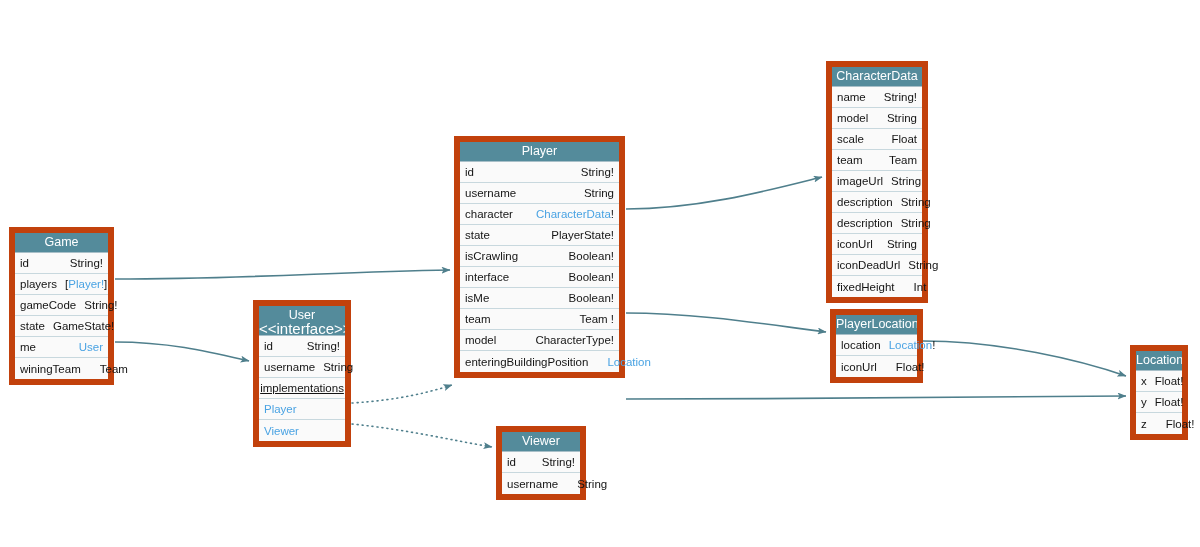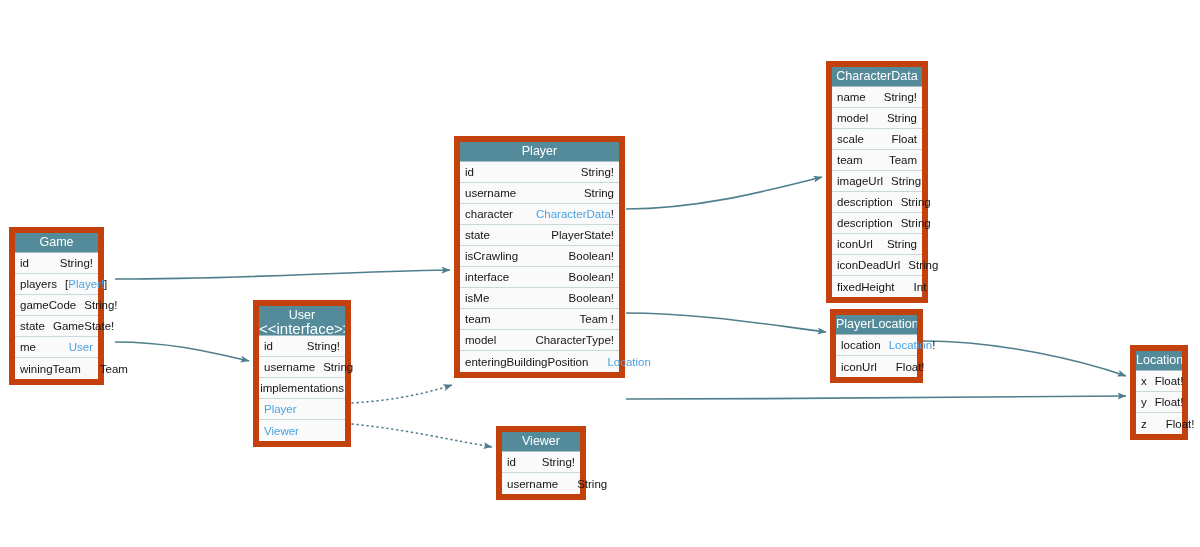--- a/index.html
+++ b/index.html
@@ -76,20 +76,21 @@
   }
   .row .fname {
     text-align: left;
   }
   .row .ftype {
     text-align: left;
     margin-left: 8px;
   }
   .row.centered {
     justify-content: center;
+    text-decoration: underline;
   }
   .row.impl {
     justify-content: flex-start;
   }
   .blue {
     color: #4aa3e3;
   }
   .dark {
     color: #141414;
   }
@@ -109,21 +110,21 @@
         <path d="M 115 342 C 170 342, 210 352, 249 361" fill="none" stroke="#4f7f8c" stroke-width="1.6" stroke-linecap="butt" marker-end="url(#arrowhead)"></path>
         <path d="M 626 209 C 700 209, 770 190, 822 177" fill="none" stroke="#4f7f8c" stroke-width="1.6" stroke-linecap="butt" marker-end="url(#arrowhead)"></path>
         <path d="M 626 313 C 700 313, 770 325, 826 332" fill="none" stroke="#4f7f8c" stroke-width="1.6" stroke-linecap="butt" marker-end="url(#arrowhead)"></path>
         <path d="M 626 399 C 800 399, 1000 397, 1126 396" fill="none" stroke="#4f7f8c" stroke-width="1.6" stroke-linecap="butt" marker-end="url(#arrowhead)"></path>
         <path d="M 923 341 C 1000 341, 1080 360, 1126 376" fill="none" stroke="#4f7f8c" stroke-width="1.6" stroke-linecap="butt" marker-end="url(#arrowhead)"></path>
         <path d="M 352 403 C 400 400, 430 392, 452 385" fill="none" stroke="#4f7f8c" stroke-width="1.6" stroke-dasharray="1 4" stroke-linecap="round" marker-end="url(#arrowhead)"></path>
         <path d="M 352 424 C 410 430, 450 440, 492 447" fill="none" stroke="#4f7f8c" stroke-width="1.6" stroke-dasharray="1 4" stroke-linecap="round" marker-end="url(#arrowhead)"></path>
       </g>
   </svg>
   <div id="entity-layer">
-      <div class="entity" style="left: 9px; top: 227px; width: 95px;">
+      <div class="entity" style="left: 9px; top: 227px; width: 105px;">
         <div class="entity-header"><span>Game</span></div>
         <div class="row">
           <span class="fname">id</span>
           <span class="ftype">String!</span>
         </div>
         <div class="row">
           <span class="fname">players</span>
           <span class="ftype"><span class="dark">[</span><span class="blue">Player!</span><span class="dark">]</span></span>
         </div>
         <div class="row">

